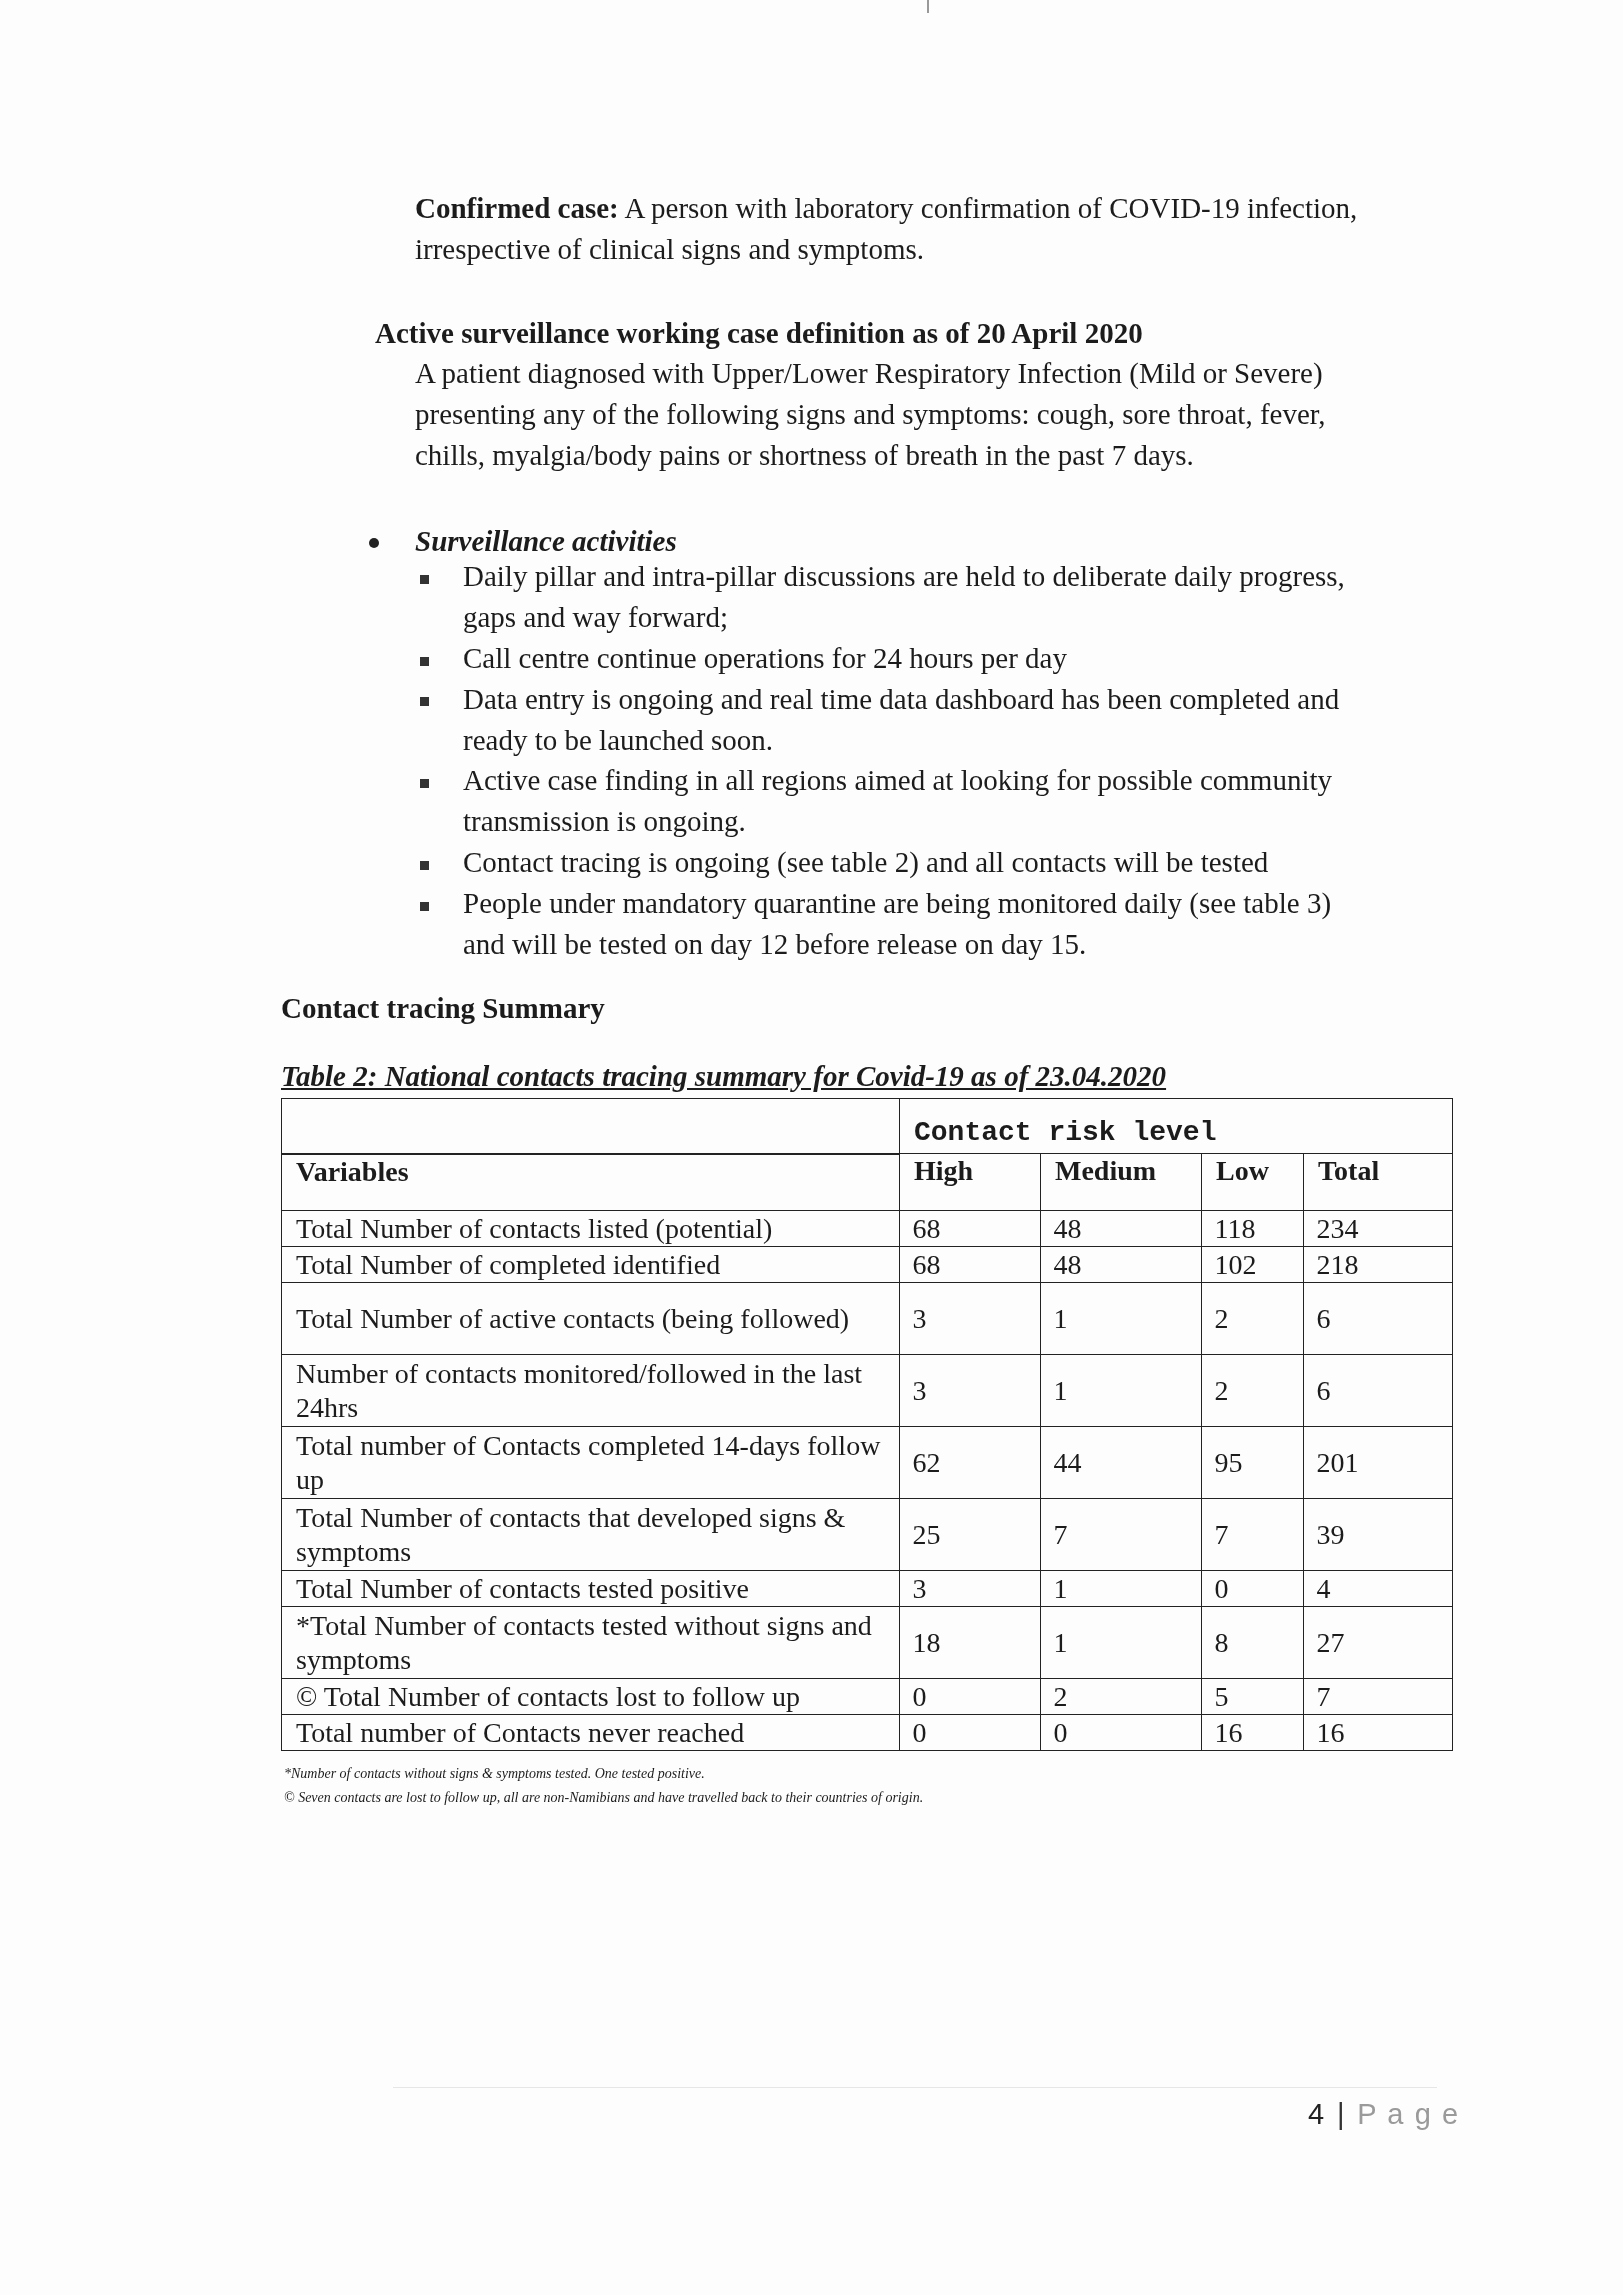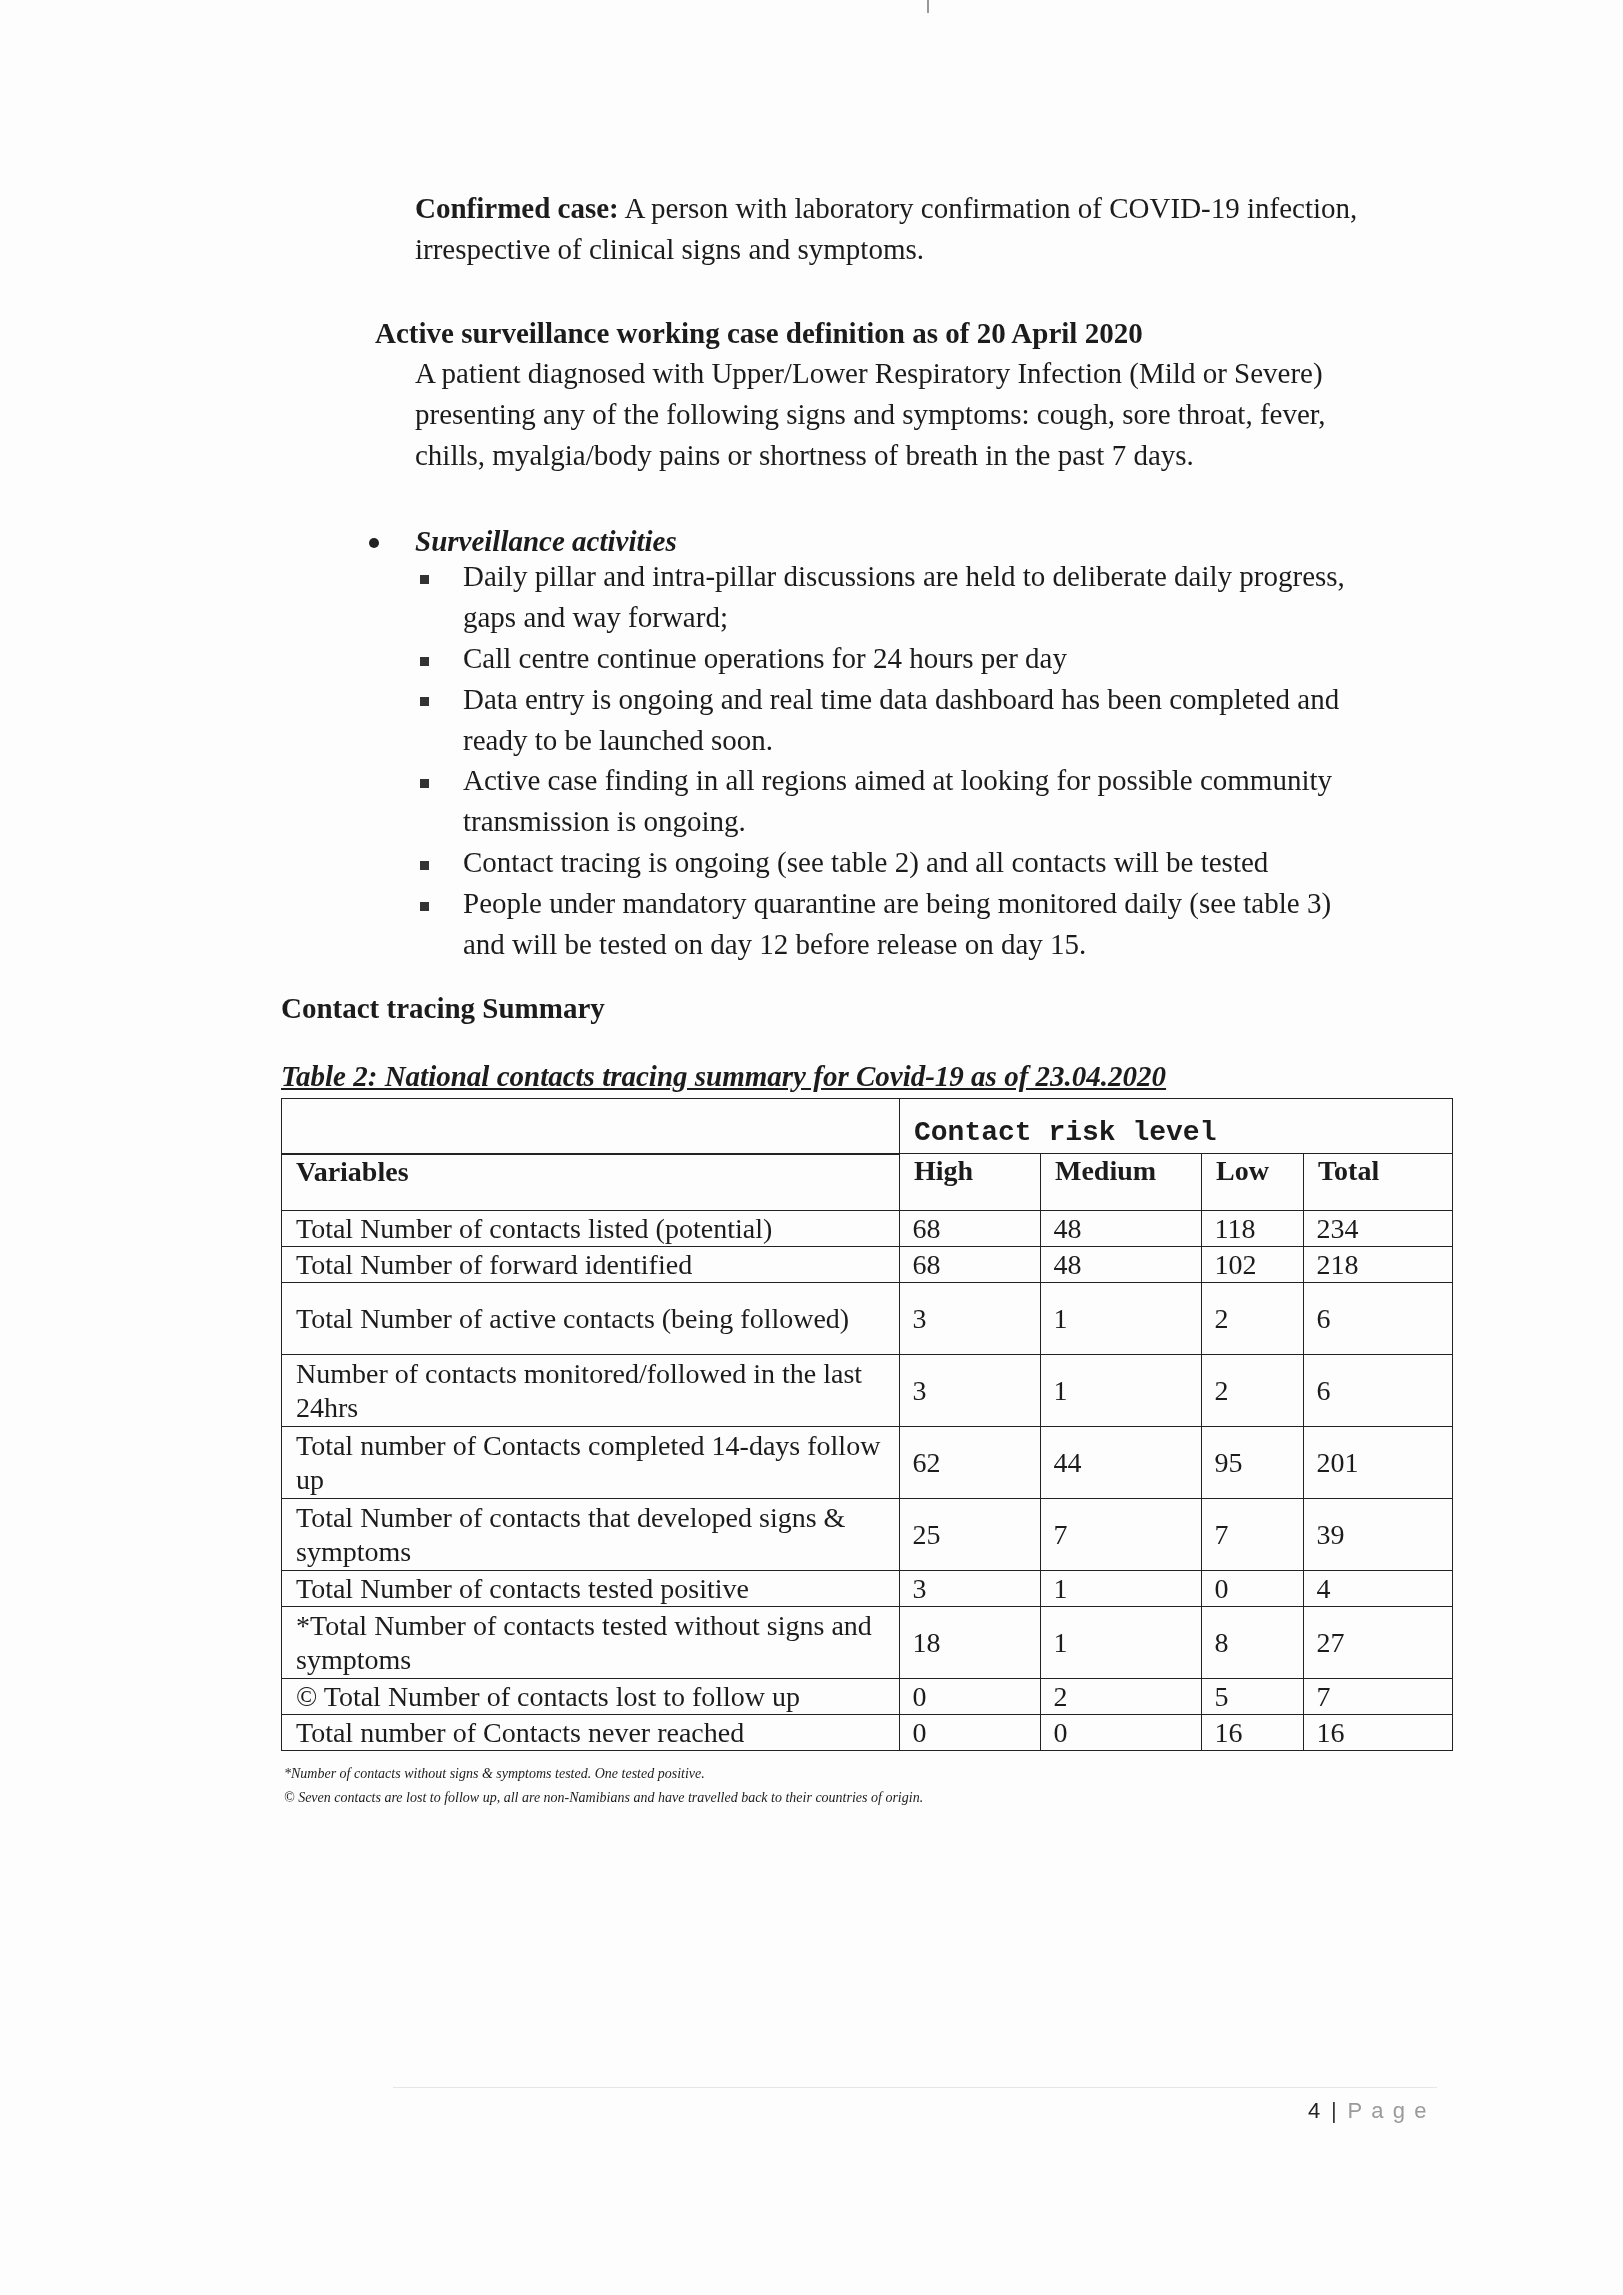--- a/index.html
+++ b/index.html
@@ -16,21 +16,21 @@
   .dot { position:absolute; width:10.2px; height:10.2px; border-radius:50%; background:#222; }
   table.ct {
     position:absolute; left:281px; top:1098px; width:1172px; border-collapse:collapse;
     font-size:28px; line-height:34px;
   }
   table.ct td { border:1.6px solid #222; padding:0 14px; vertical-align:middle; }
   table.ct td.num { padding-left:12.6px; }
   .fn { font-size:14px; line-height:23.6px; font-style:italic; }
   .tick { position:absolute; left:927px; top:0; width:1.6px; height:12.6px; background:#999; }
   .footer-rule { position:absolute; left:393px; top:2087px; width:1044px; height:0.8px; background:#e6e6e6; }
-  .pg { font-family:"Liberation Sans", sans-serif; font-size:22px; }
+  .pg { font-family:"Liberation Sans", sans-serif; font-size:29px; }
 </style>
 </head>
 <body>
 
 <div class="tick"></div>
 
 <div class="abs p para" style="top:188px;">
   <div><span class="b">Confirmed case:</span><span> A person with laboratory confirmation of COVID-19 infection,</span></div>
   <div>irrespective of clinical signs and symptoms.</div>
 </div>
@@ -106,21 +106,21 @@
     <td class="b" style="vertical-align:top;">Total</td>
   </tr>
   <tr style="height:36px;margin-top:12px;">
     <td>Total Number of contacts listed (potential)</td>
     <td class="num">68</td>
     <td class="num">48</td>
     <td class="num">118</td>
     <td class="num">234</td>
   </tr>
   <tr style="height:36px;">
-    <td>Total Number of forward identified</td>
+    <td>Total Number of completed identified</td>
     <td class="num">68</td>
     <td class="num">48</td>
     <td class="num">102</td>
     <td class="num">218</td>
   </tr>
   <tr style="height:72px;">
     <td>Total Number of active contacts (being followed)</td>
     <td class="num">3</td>
     <td class="num">1</td>
     <td class="num">2</td>

